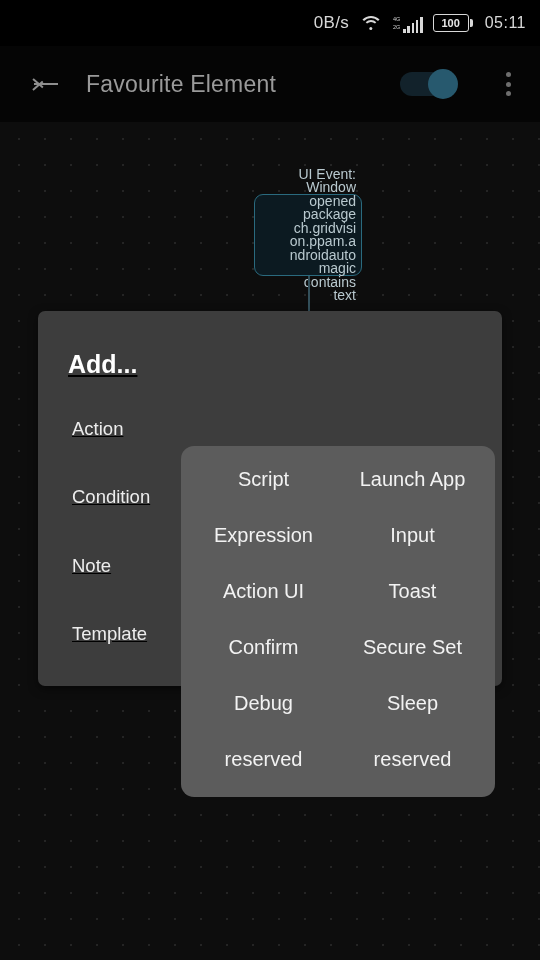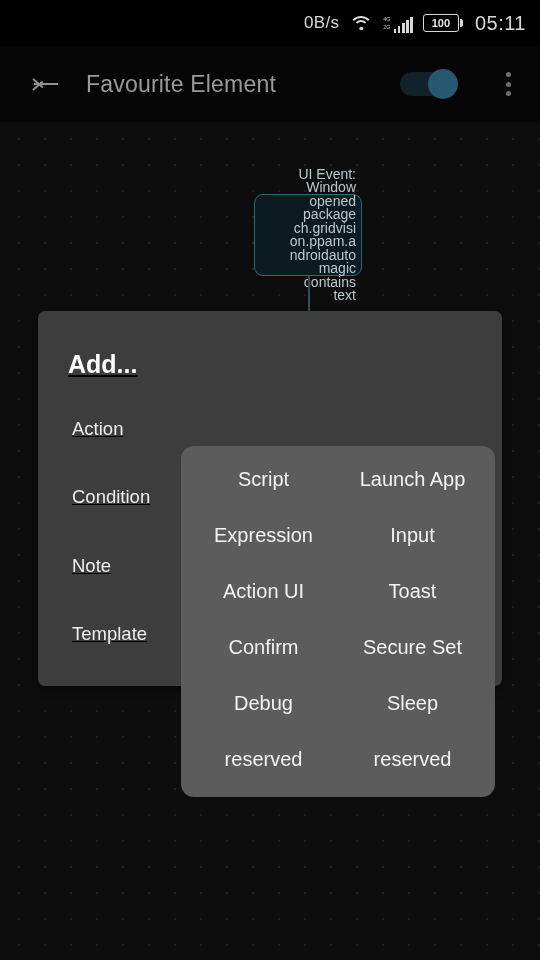--- a/index.html
+++ b/index.html
@@ -66,21 +66,21 @@
   .batt-wrap { display:flex; align-items:center; }
   .batt-body {
     width:36px; height:18px;
     border:1.8px solid #d8d8d8;
     border-radius:3px;
     display:flex; align-items:center; justify-content:center;
   }
   .batt-num { font-size:11px; color:#e8e8e8; font-weight:bold; line-height:1; }
   .batt-cap { width:3px; height:8px; background:#d8d8d8; border-radius:0 2px 2px 0; margin-left:1px; }
 
-  #clock { color:#d8d8d8; font-size:20px; letter-spacing:0.5px; margin-left:2px; }
+  #clock { color:#d8d8d8; font-size:16px; letter-spacing:0.5px; margin-left:2px; }
 
   
   #app-bar {
     position:absolute; left:0; top:46px;
     width:540px; height:76px;
     background:#050505;
     display:flex; align-items:center;
   }
   #back-button {
     width:56px; height:56px; margin-left:18px;

